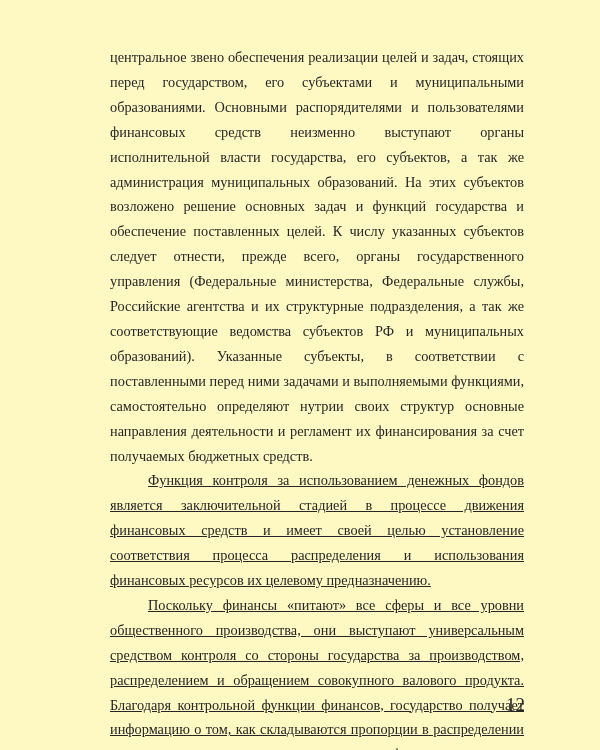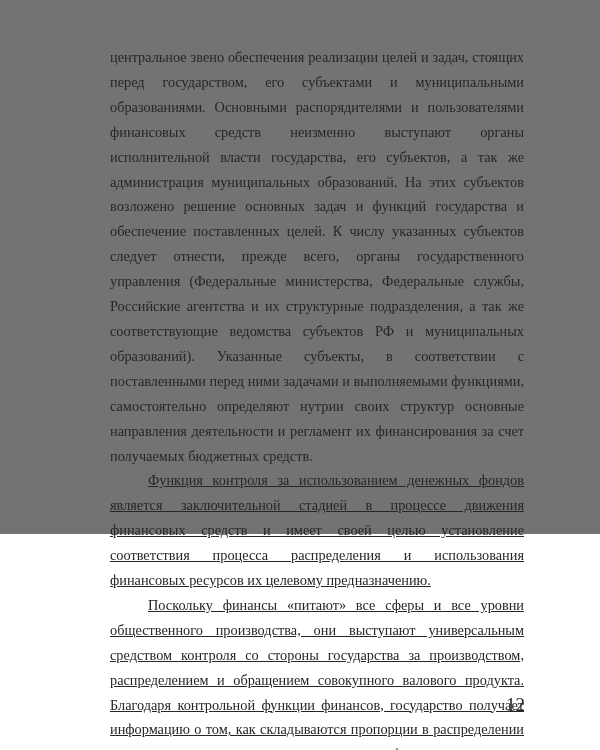--- a/index.html
+++ b/index.html
@@ -1,18 +1,18 @@
 <!DOCTYPE html>
 <html><head>
 <meta charset="utf-8">
 <style>
   html, body { margin: 0; padding: 0; background: #ffffff; }
   body { width: 600px; height: 750px; position: relative; overflow: hidden; }
   .page {
-    position: absolute; left: 0; top: 0; width: 600px; height: 534px; background: #737373;
+    position: absolute; left: 0; top: 0; width: 600px; height: 750px; background: #fef9c3;
   }
   .text-block {
     position: absolute; left: 110px; top: 45px; width: 414px;
     font-family: "Liberation Serif", "DejaVu Serif", serif;
     font-size: 14.3px; line-height: 24.9px; color: #262626;
   }
   .para {
     margin: 0; text-align: justify; text-align-last: left;
   }
   .para.indent { text-indent: 38px; text-decoration: underline; }

